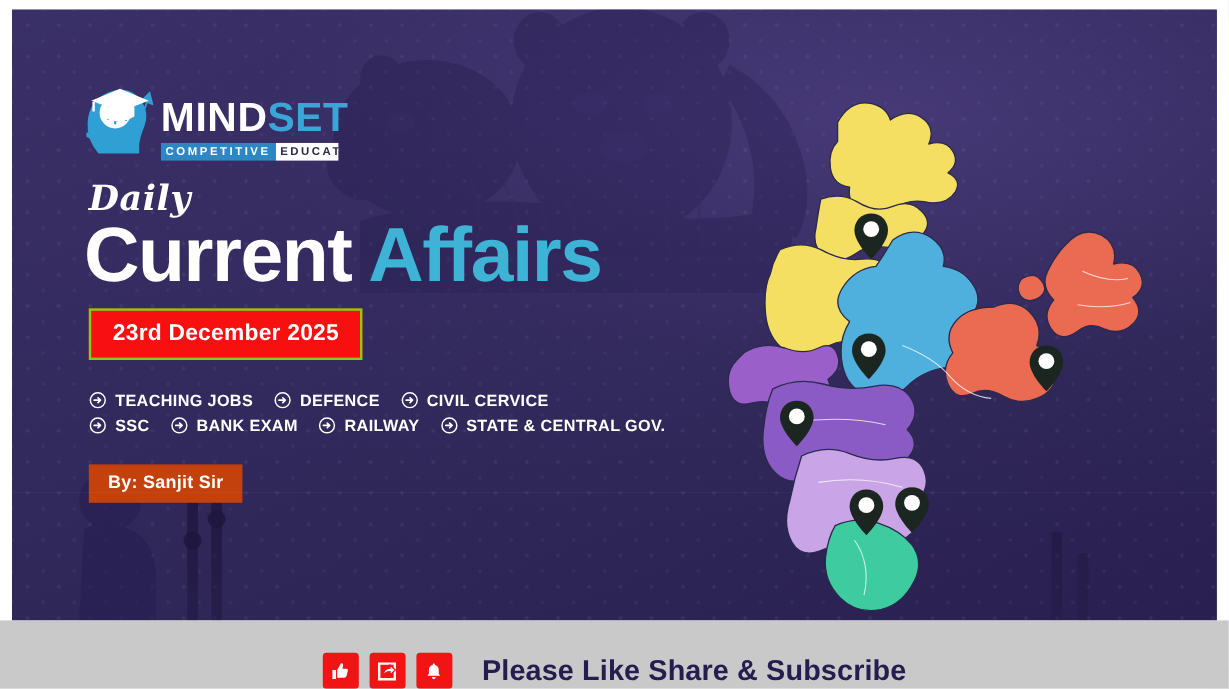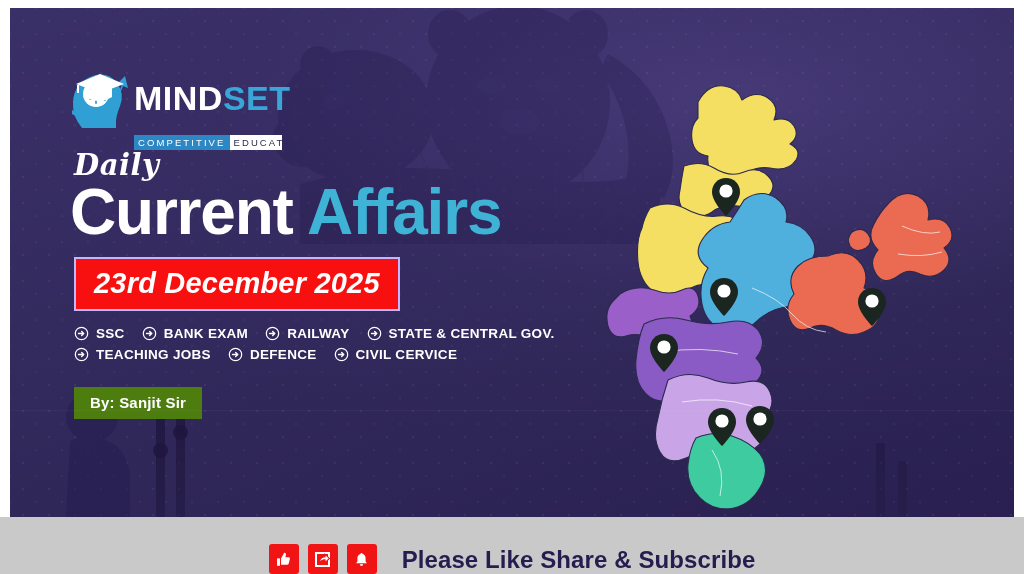--- a/index.html
+++ b/index.html
@@ -123,23 +123,23 @@
     font-size: 34px;
     font-weight: 700;
     letter-spacing: .5px;
     line-height: 1;
     white-space: nowrap;
   }
   .logo-word .w1 { color: #ffffff; }
   .logo-word .w2 { color: #3aa6d8; }
   .logo-tagline {
     display: flex;
-    margin-top: 20px;
+    margin-top: 4px;
     font-size: 9.5px;
-    font-weight: 400;
+    font-weight: 700;
     letter-spacing: 2.1px;
     height: 15px;
     width: 148px;
     box-sizing: border-box;
     overflow: hidden;
   }
   .tag-a {
     background: #2d87c4;
     color: #ffffff;
     padding: 0 4px;
@@ -183,29 +183,28 @@
   }
   .headline .h1 { color: #ffffff; }
   .headline .h2 { color: #3fb3d6; }
 
   
   .date-banner {
     position: absolute;
     left: 64px;
     top: 249px;
     background: #f80f0f;
-    border: 2px solid #c4b5fd;
+    border: 2px solid #84cc16;
     color: #ffffff;
-    font-size: 29px;
+    font-size: 19px;
     font-weight: 700;
     letter-spacing: .2px;
     padding: 8px 18px 9px 18px;
     box-sizing: border-box;
     white-space: nowrap;
-    font-style: italic;
   }
 
   
   .tags {
     position: absolute;
     left: 64px;
     top: 318px;
     width: 540px;
   }
   .tag-row {
@@ -231,21 +230,21 @@
     font-size: 13.5px;
     font-weight: 700;
     letter-spacing: .3px;
   }
 
   
   .author {
     position: absolute;
     left: 64px;
     top: 379px;
-    background: #4d7c0f;
+    background: #c2410c;
     color: #ffffff;
     font-size: 15px;
     font-weight: 700;
     padding: 7px 16px 8px 16px;
     letter-spacing: .2px;
     white-space: nowrap;
   }
 
   
   .map {
@@ -387,65 +386,65 @@
 
     <div class="date-banner">23rd December 2025</div>
 
     <div class="tags">
       <div class="tag-row">
         <div class="tag-item">
           <svg class="arrow-icon" viewBox="0 0 16 16" xmlns="http://www.w3.org/2000/svg">
               <circle cx="8" cy="8" r="6.6" fill="none" stroke="#ffffff" stroke-width="1.3"></circle>
               <path d="M4.8 8 L10 8 M8.2 5.9 L10.4 8 L8.2 10.1" fill="none" stroke="#ffffff" stroke-width="1.5" stroke-linecap="round" stroke-linejoin="round"></path>
             </svg>
-          <span class="tag-label">SSC</span>
-        </div>
-        <div class="tag-item">
-          <svg class="arrow-icon" viewBox="0 0 16 16" xmlns="http://www.w3.org/2000/svg">
-              <circle cx="8" cy="8" r="6.6" fill="none" stroke="#ffffff" stroke-width="1.3"></circle>
-              <path d="M4.8 8 L10 8 M8.2 5.9 L10.4 8 L8.2 10.1" fill="none" stroke="#ffffff" stroke-width="1.5" stroke-linecap="round" stroke-linejoin="round"></path>
-            </svg>
-          <span class="tag-label">BANK EXAM</span>
-        </div>
-        <div class="tag-item">
-          <svg class="arrow-icon" viewBox="0 0 16 16" xmlns="http://www.w3.org/2000/svg">
-              <circle cx="8" cy="8" r="6.6" fill="none" stroke="#ffffff" stroke-width="1.3"></circle>
-              <path d="M4.8 8 L10 8 M8.2 5.9 L10.4 8 L8.2 10.1" fill="none" stroke="#ffffff" stroke-width="1.5" stroke-linecap="round" stroke-linejoin="round"></path>
-            </svg>
-          <span class="tag-label">RAILWAY</span>
-        </div>
-        <div class="tag-item">
-          <svg class="arrow-icon" viewBox="0 0 16 16" xmlns="http://www.w3.org/2000/svg">
-              <circle cx="8" cy="8" r="6.6" fill="none" stroke="#ffffff" stroke-width="1.3"></circle>
-              <path d="M4.8 8 L10 8 M8.2 5.9 L10.4 8 L8.2 10.1" fill="none" stroke="#ffffff" stroke-width="1.5" stroke-linecap="round" stroke-linejoin="round"></path>
-            </svg>
-          <span class="tag-label">STATE &amp; CENTRAL GOV.</span>
+          <span class="tag-label">TEACHING JOBS</span>
+        </div>
+        <div class="tag-item">
+          <svg class="arrow-icon" viewBox="0 0 16 16" xmlns="http://www.w3.org/2000/svg">
+              <circle cx="8" cy="8" r="6.6" fill="none" stroke="#ffffff" stroke-width="1.3"></circle>
+              <path d="M4.8 8 L10 8 M8.2 5.9 L10.4 8 L8.2 10.1" fill="none" stroke="#ffffff" stroke-width="1.5" stroke-linecap="round" stroke-linejoin="round"></path>
+            </svg>
+          <span class="tag-label">DEFENCE</span>
+        </div>
+        <div class="tag-item">
+          <svg class="arrow-icon" viewBox="0 0 16 16" xmlns="http://www.w3.org/2000/svg">
+              <circle cx="8" cy="8" r="6.6" fill="none" stroke="#ffffff" stroke-width="1.3"></circle>
+              <path d="M4.8 8 L10 8 M8.2 5.9 L10.4 8 L8.2 10.1" fill="none" stroke="#ffffff" stroke-width="1.5" stroke-linecap="round" stroke-linejoin="round"></path>
+            </svg>
+          <span class="tag-label">CIVIL CERVICE</span>
         </div>
       </div>
       <div class="tag-row">
         <div class="tag-item">
           <svg class="arrow-icon" viewBox="0 0 16 16" xmlns="http://www.w3.org/2000/svg">
               <circle cx="8" cy="8" r="6.6" fill="none" stroke="#ffffff" stroke-width="1.3"></circle>
               <path d="M4.8 8 L10 8 M8.2 5.9 L10.4 8 L8.2 10.1" fill="none" stroke="#ffffff" stroke-width="1.5" stroke-linecap="round" stroke-linejoin="round"></path>
             </svg>
-          <span class="tag-label">TEACHING JOBS</span>
-        </div>
-        <div class="tag-item">
-          <svg class="arrow-icon" viewBox="0 0 16 16" xmlns="http://www.w3.org/2000/svg">
-              <circle cx="8" cy="8" r="6.6" fill="none" stroke="#ffffff" stroke-width="1.3"></circle>
-              <path d="M4.8 8 L10 8 M8.2 5.9 L10.4 8 L8.2 10.1" fill="none" stroke="#ffffff" stroke-width="1.5" stroke-linecap="round" stroke-linejoin="round"></path>
-            </svg>
-          <span class="tag-label">DEFENCE</span>
-        </div>
-        <div class="tag-item">
-          <svg class="arrow-icon" viewBox="0 0 16 16" xmlns="http://www.w3.org/2000/svg">
-              <circle cx="8" cy="8" r="6.6" fill="none" stroke="#ffffff" stroke-width="1.3"></circle>
-              <path d="M4.8 8 L10 8 M8.2 5.9 L10.4 8 L8.2 10.1" fill="none" stroke="#ffffff" stroke-width="1.5" stroke-linecap="round" stroke-linejoin="round"></path>
-            </svg>
-          <span class="tag-label">CIVIL CERVICE</span>
+          <span class="tag-label">SSC</span>
+        </div>
+        <div class="tag-item">
+          <svg class="arrow-icon" viewBox="0 0 16 16" xmlns="http://www.w3.org/2000/svg">
+              <circle cx="8" cy="8" r="6.6" fill="none" stroke="#ffffff" stroke-width="1.3"></circle>
+              <path d="M4.8 8 L10 8 M8.2 5.9 L10.4 8 L8.2 10.1" fill="none" stroke="#ffffff" stroke-width="1.5" stroke-linecap="round" stroke-linejoin="round"></path>
+            </svg>
+          <span class="tag-label">BANK EXAM</span>
+        </div>
+        <div class="tag-item">
+          <svg class="arrow-icon" viewBox="0 0 16 16" xmlns="http://www.w3.org/2000/svg">
+              <circle cx="8" cy="8" r="6.6" fill="none" stroke="#ffffff" stroke-width="1.3"></circle>
+              <path d="M4.8 8 L10 8 M8.2 5.9 L10.4 8 L8.2 10.1" fill="none" stroke="#ffffff" stroke-width="1.5" stroke-linecap="round" stroke-linejoin="round"></path>
+            </svg>
+          <span class="tag-label">RAILWAY</span>
+        </div>
+        <div class="tag-item">
+          <svg class="arrow-icon" viewBox="0 0 16 16" xmlns="http://www.w3.org/2000/svg">
+              <circle cx="8" cy="8" r="6.6" fill="none" stroke="#ffffff" stroke-width="1.3"></circle>
+              <path d="M4.8 8 L10 8 M8.2 5.9 L10.4 8 L8.2 10.1" fill="none" stroke="#ffffff" stroke-width="1.5" stroke-linecap="round" stroke-linejoin="round"></path>
+            </svg>
+          <span class="tag-label">STATE &amp; CENTRAL GOV.</span>
         </div>
       </div>
     </div>
 
     <div class="author">By: Sanjit Sir</div>
 
     <div class="map">
       <svg viewBox="0 0 400 420" xmlns="http://www.w3.org/2000/svg">
         <g stroke="#2b2a4d" stroke-width="1.1" stroke-linejoin="round">
 

